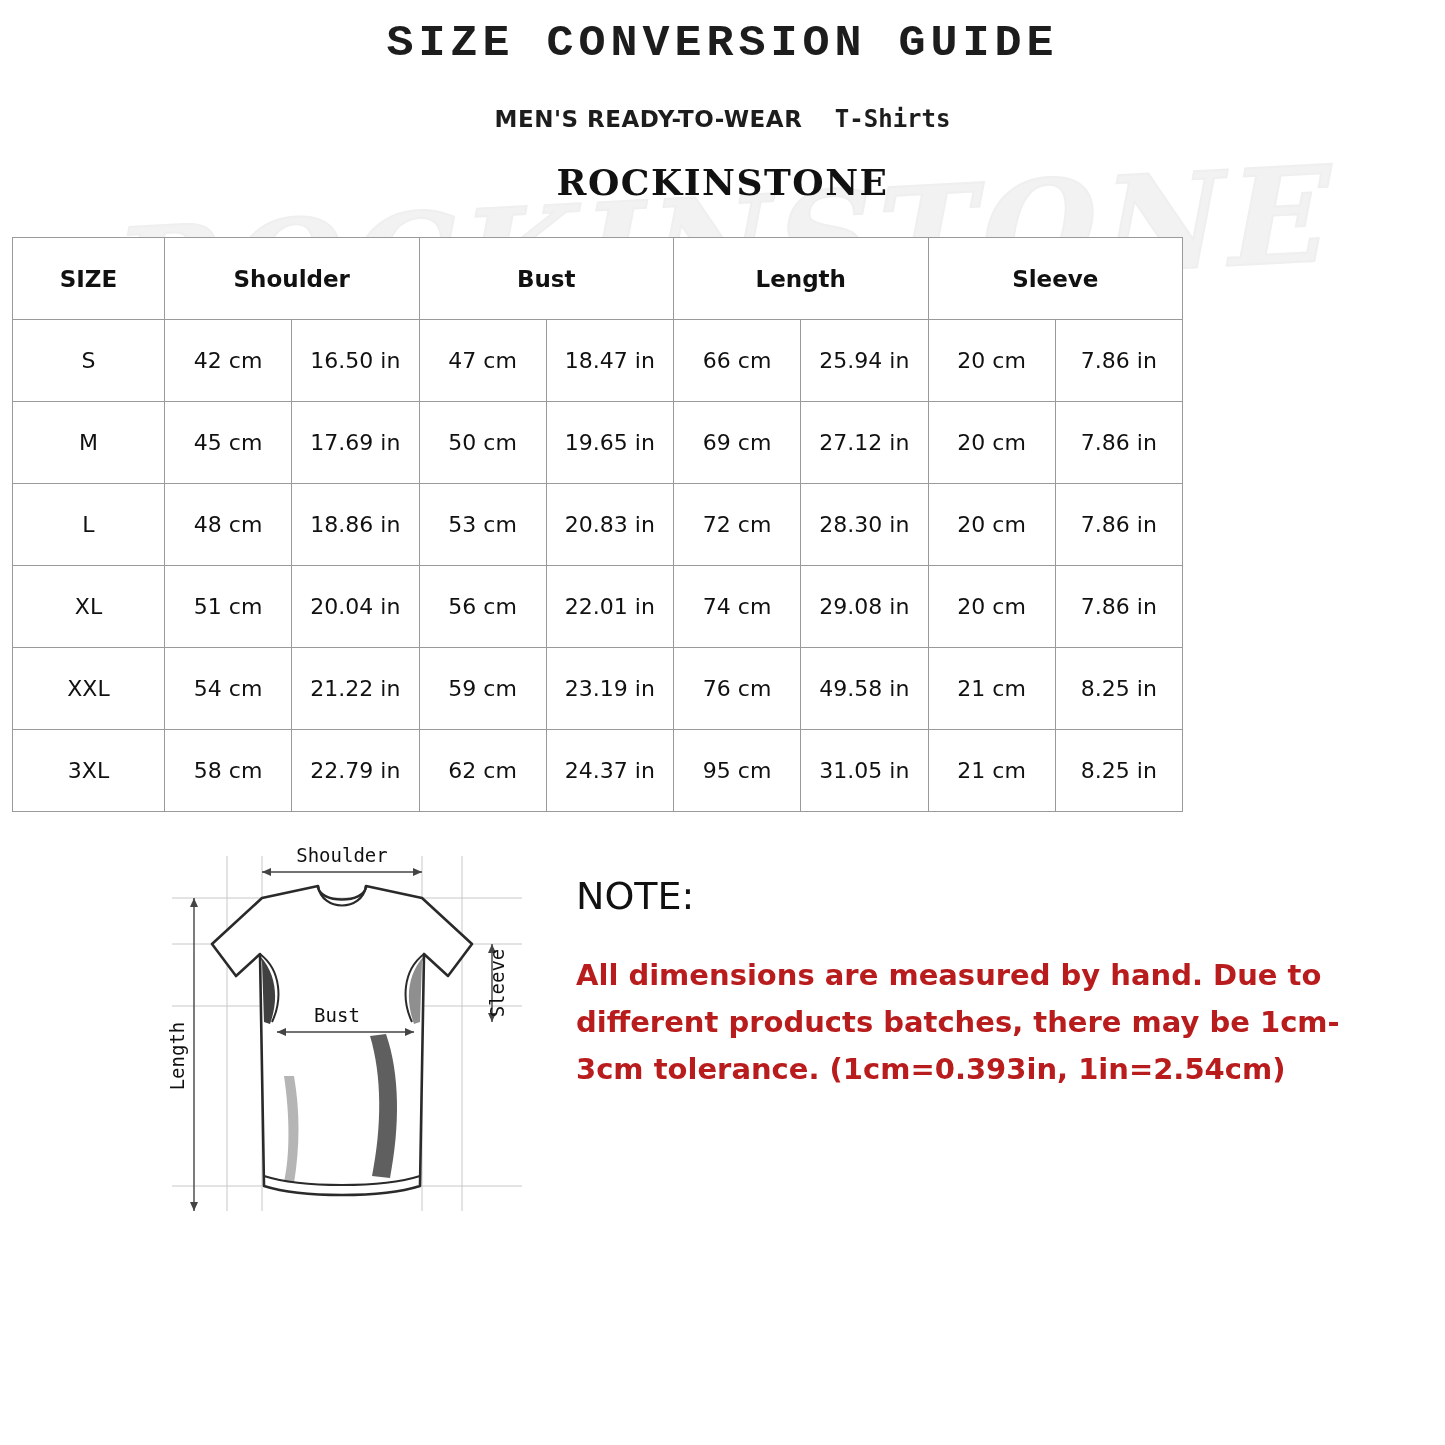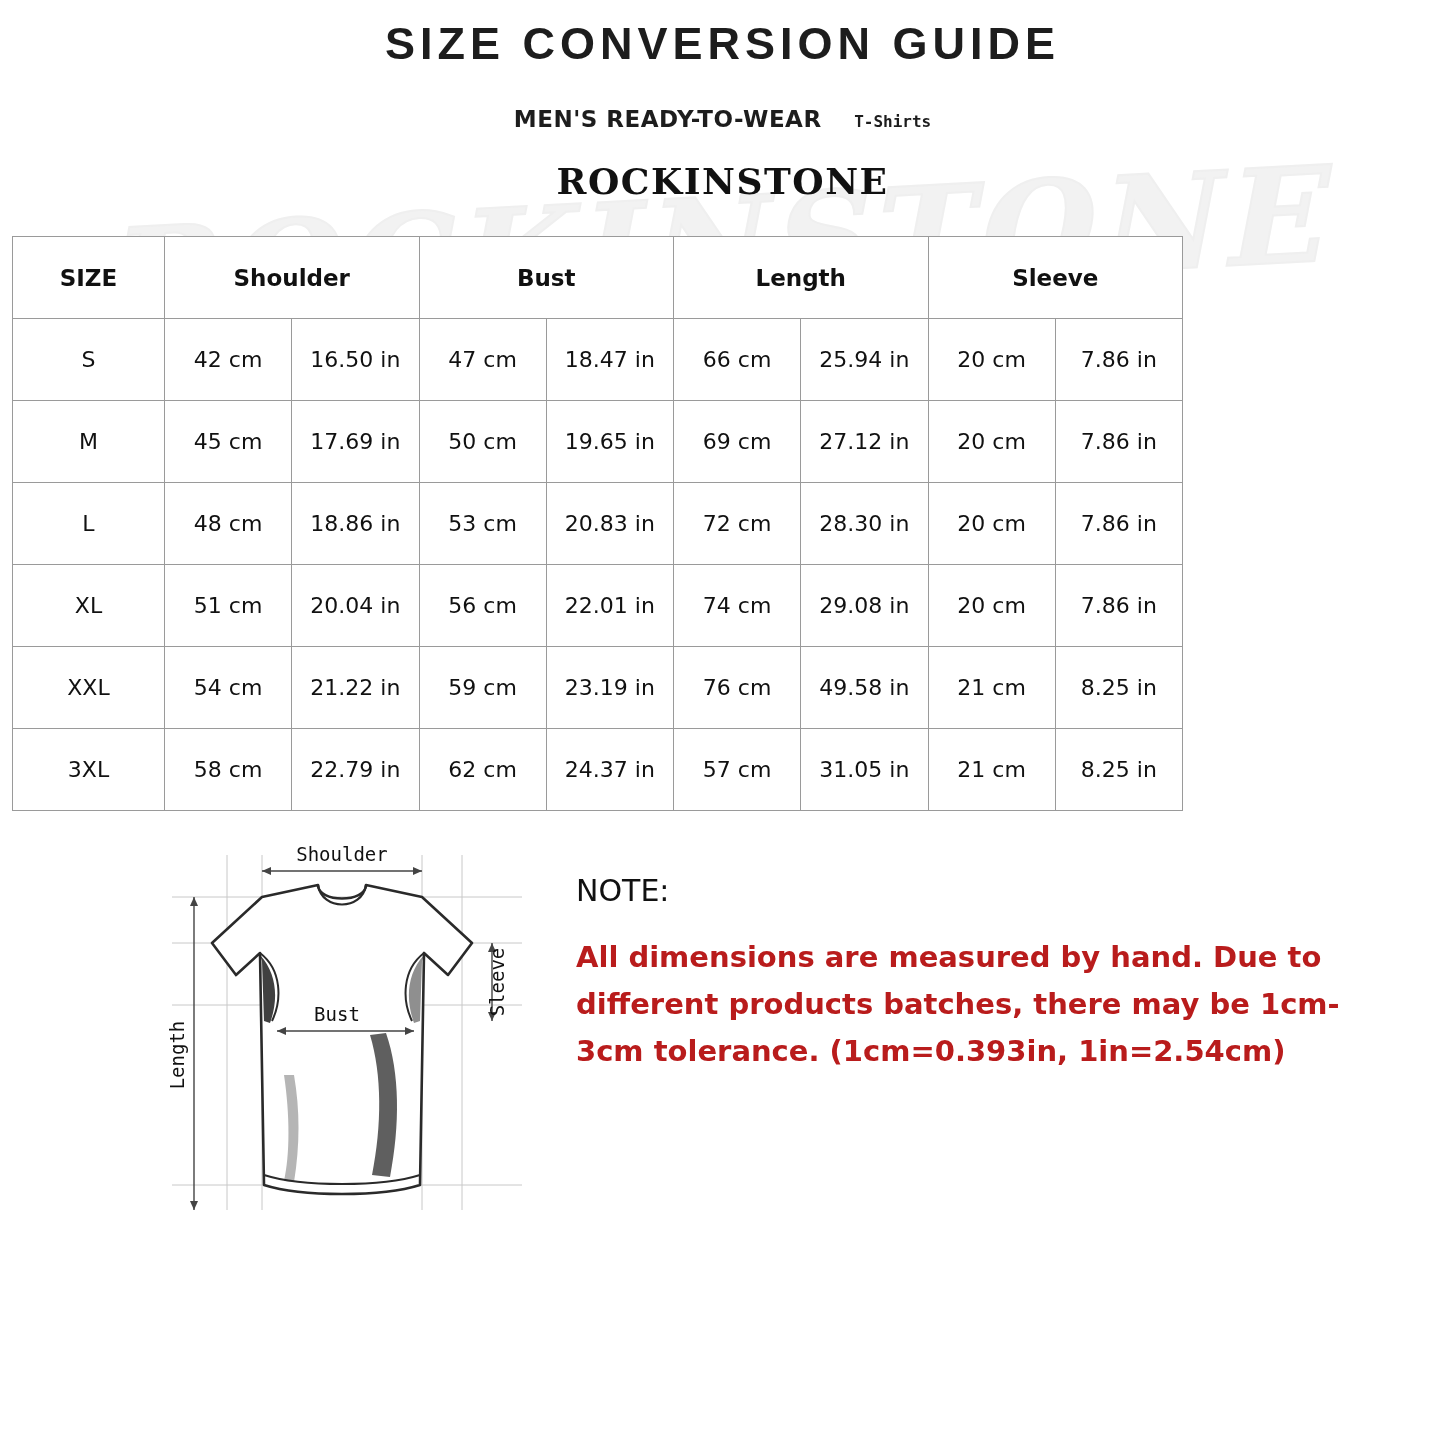--- a/index.html
+++ b/index.html
@@ -34,37 +34,37 @@
     pointer-events: none;
     user-select: none;
     white-space: nowrap;
     z-index: 0;
   }
 
   
   .header { position: relative; z-index: 2; padding-top: 18px; }
   .title {
     text-align: center;
-    font-family: Liberation Sans, sans-serif;
+    font-family: Liberation Mono, monospace;
     font-weight: bold;
     font-size: 45px;
     letter-spacing: 5px;
     color: #1d1d1d;
   }
   .subtitle {
     text-align: center;
     margin-top: 36px;
     font-size: 23px;
     font-weight: bold;
     color: #1d1d1d;
     letter-spacing: 0.5px;
   }
   .subtitle .brandword {
     font-family: "DejaVu Sans Mono", monospace;
-    font-size: 16px;
+    font-size: 24px;
     letter-spacing: 0px;
     margin-left: 24px;
   }
   .desc {
     margin: 30px auto 0;
     width: 1000px;
     text-align: center;
     font-family: "DejaVu Serif", serif;
     font-style: italic;
     font-size: 19px;
@@ -124,23 +124,23 @@
     flex: 0 0 420px;
     margin-left: 120px;
   }
   .sketch svg { width: 100%; height: 100%; display: block; }
   .note {
     flex: 1;
     padding-left: 24px;
     padding-top: 48px;
   }
   .note-title {
-    font-size: 30px;
+    font-size: 38px;
     color: #111;
-    margin-bottom: 26px;
+    margin-bottom: 34px;
   }
   .note-body {
     font-size: 29px;
     font-weight: bold;
     color: #b91c1c;
     line-height: 1.62;
     max-width: 830px;
   }
 </style>
 </head>
@@ -228,21 +228,21 @@
           <td class="shade">21 cm</td>
           <td>8.25  in</td>
         </tr>
 
         <tr>
           <td>3XL</td>
           <td class="shade">58 cm</td>
           <td>22.79  in</td>
           <td class="shade">62 cm</td>
           <td>24.37  in</td>
-          <td class="shade">57 cm</td>
+          <td class="shade">95 cm</td>
           <td>31.05  in</td>
           <td class="shade">21 cm</td>
           <td>8.25  in</td>
         </tr>
       </tbody>
     </table>
   </div>
 
   <div class="bottom">
 

